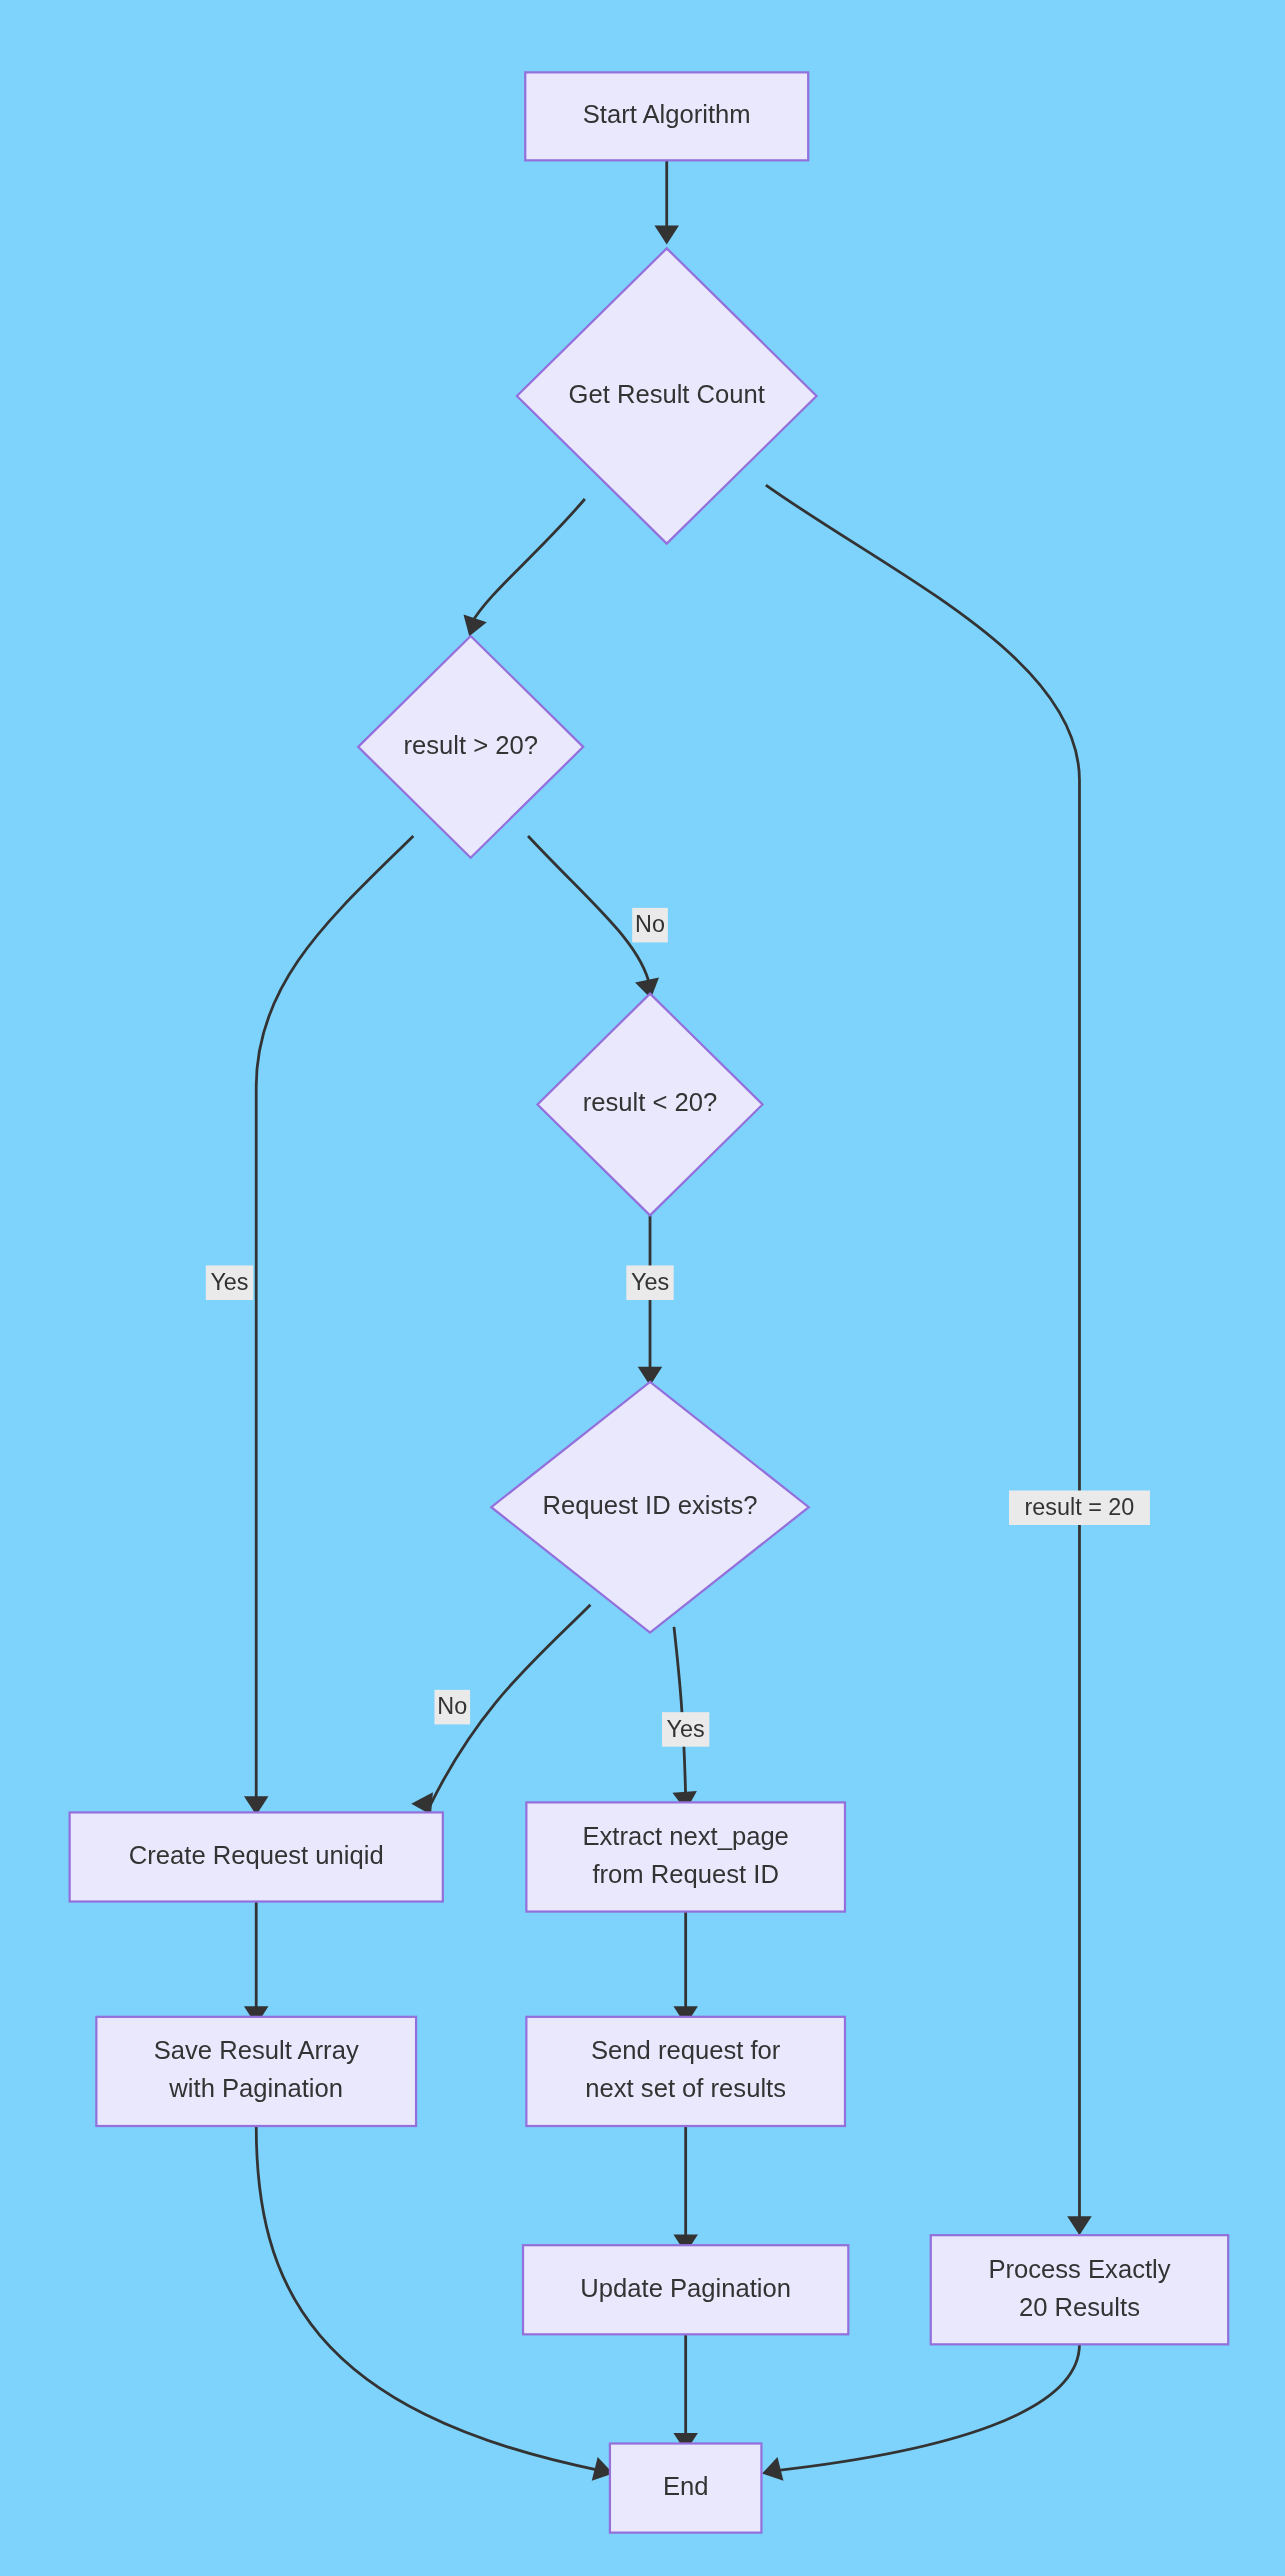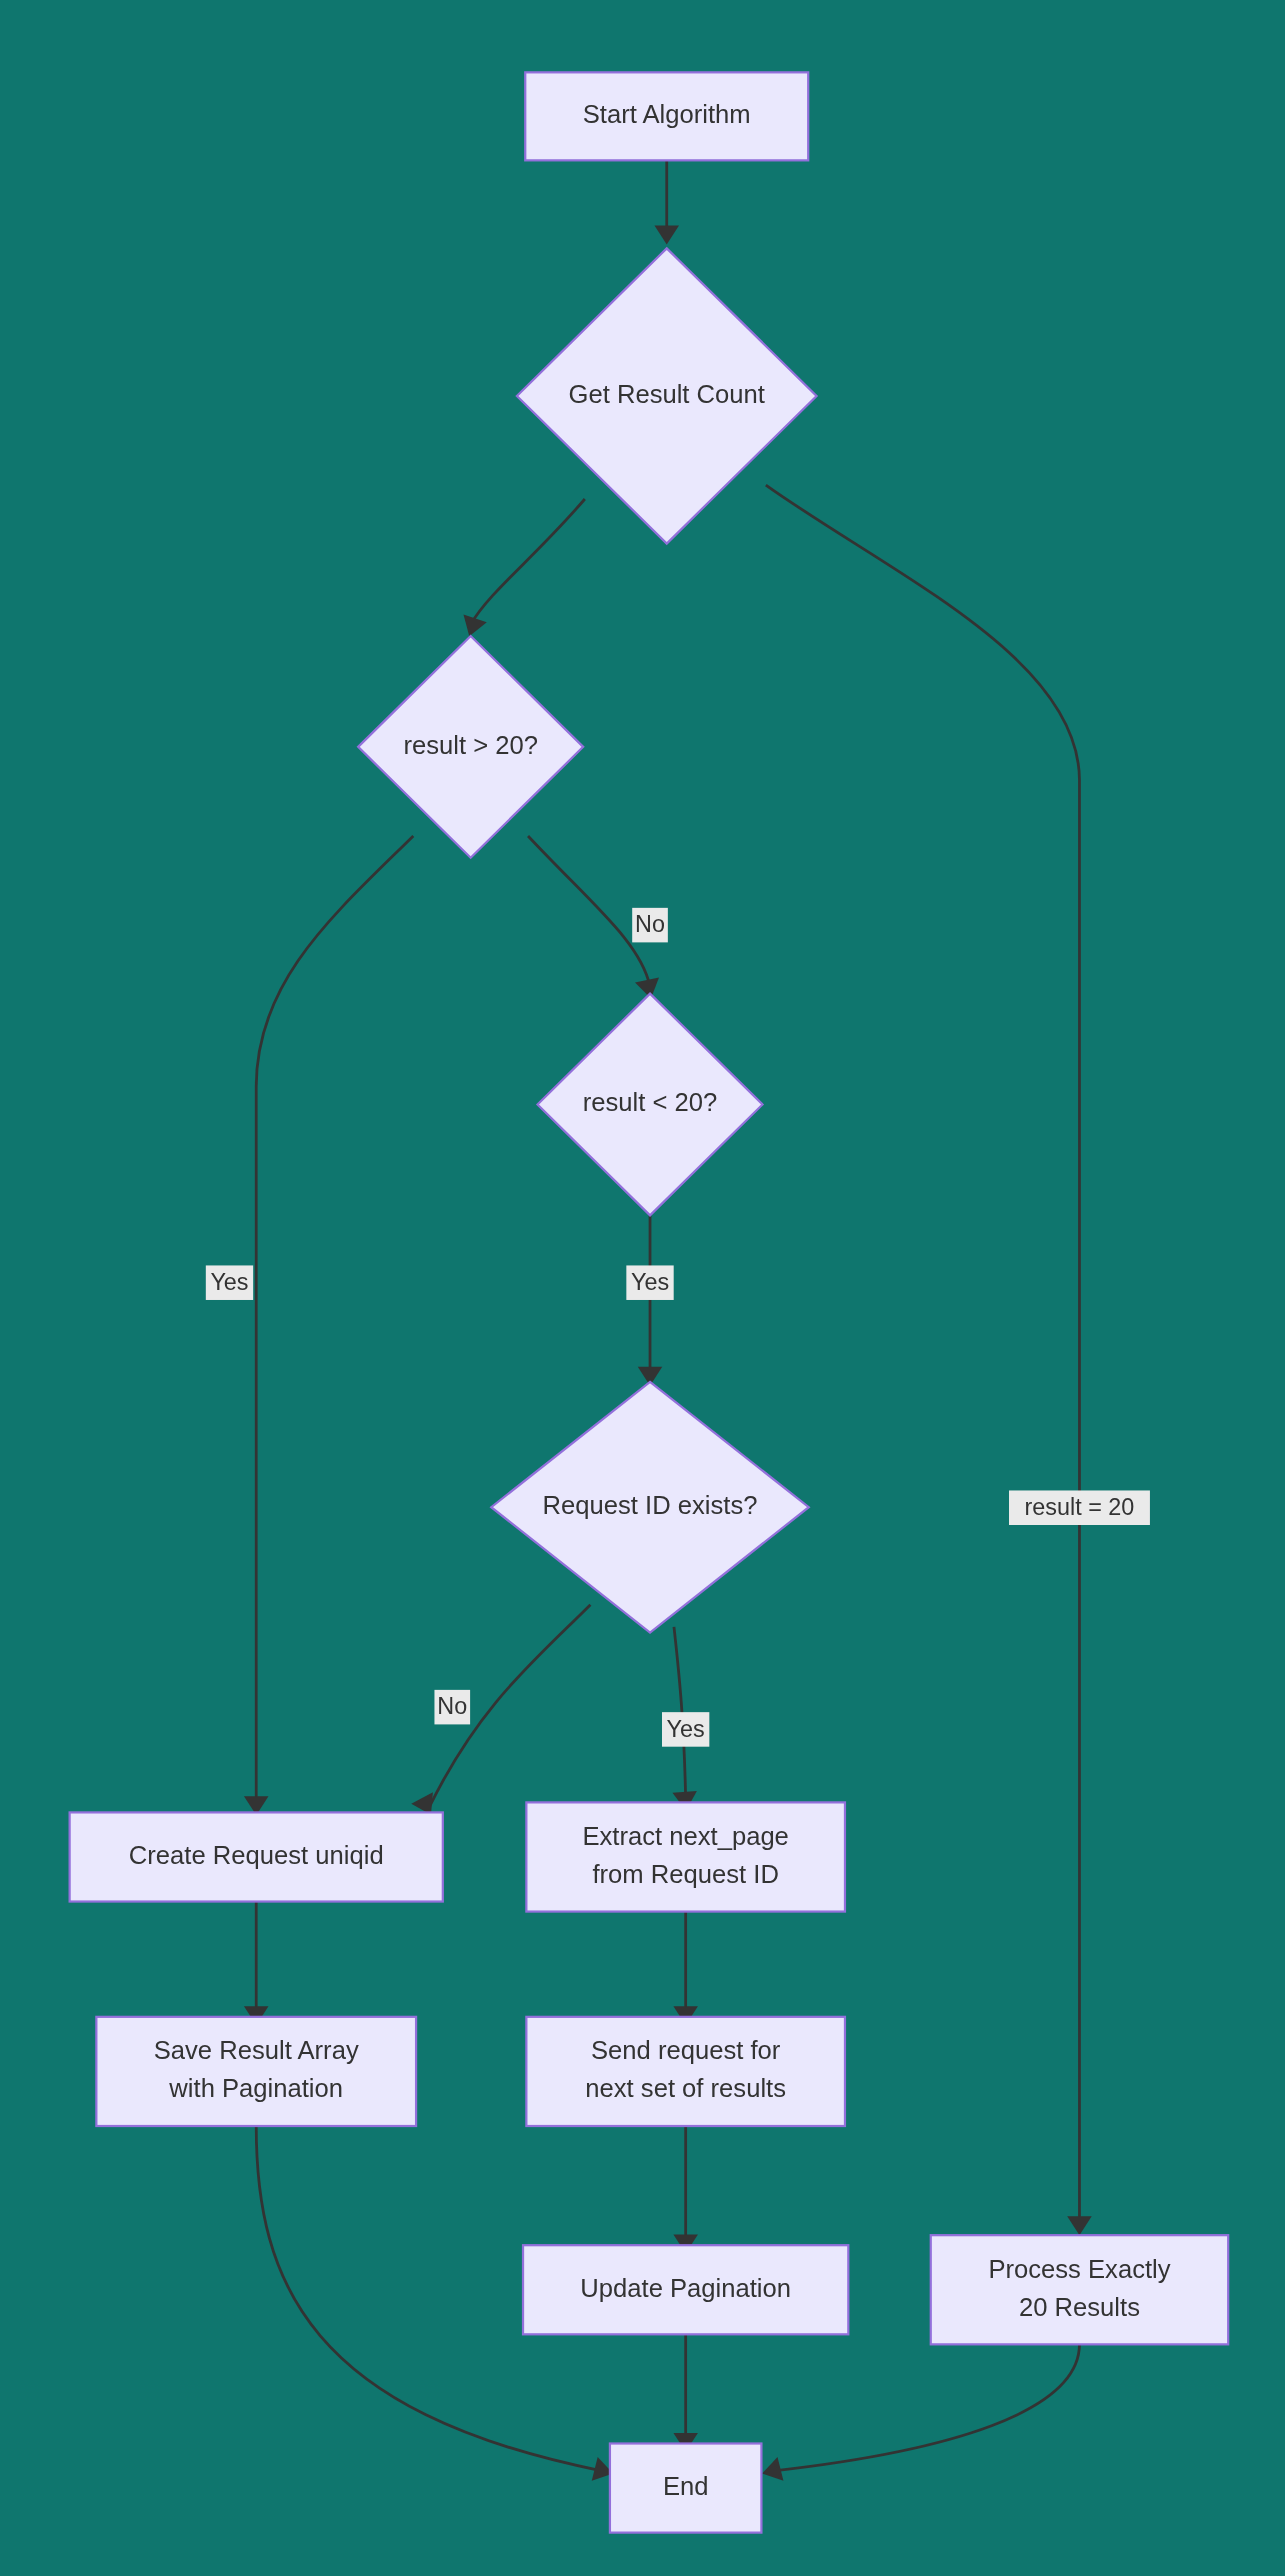--- a/index.html
+++ b/index.html
@@ -8,21 +8,21 @@
     padding: 0;
     background: #ffffff;
   }
   body {
     font-family: "Liberation Sans", sans-serif;
   }
   #flowchart-root {
     position: relative;
     width: 1285px;
     height: 2576px;
-    background: #0f766e;
+    background: #7dd3fc;
     overflow: hidden;
   }
   svg.flow-canvas {
     display: block;
     width: 1285px;
     height: 2576px;
   }
   .node-shape {
     fill: #eae8fd;
     stroke: #9370db;

